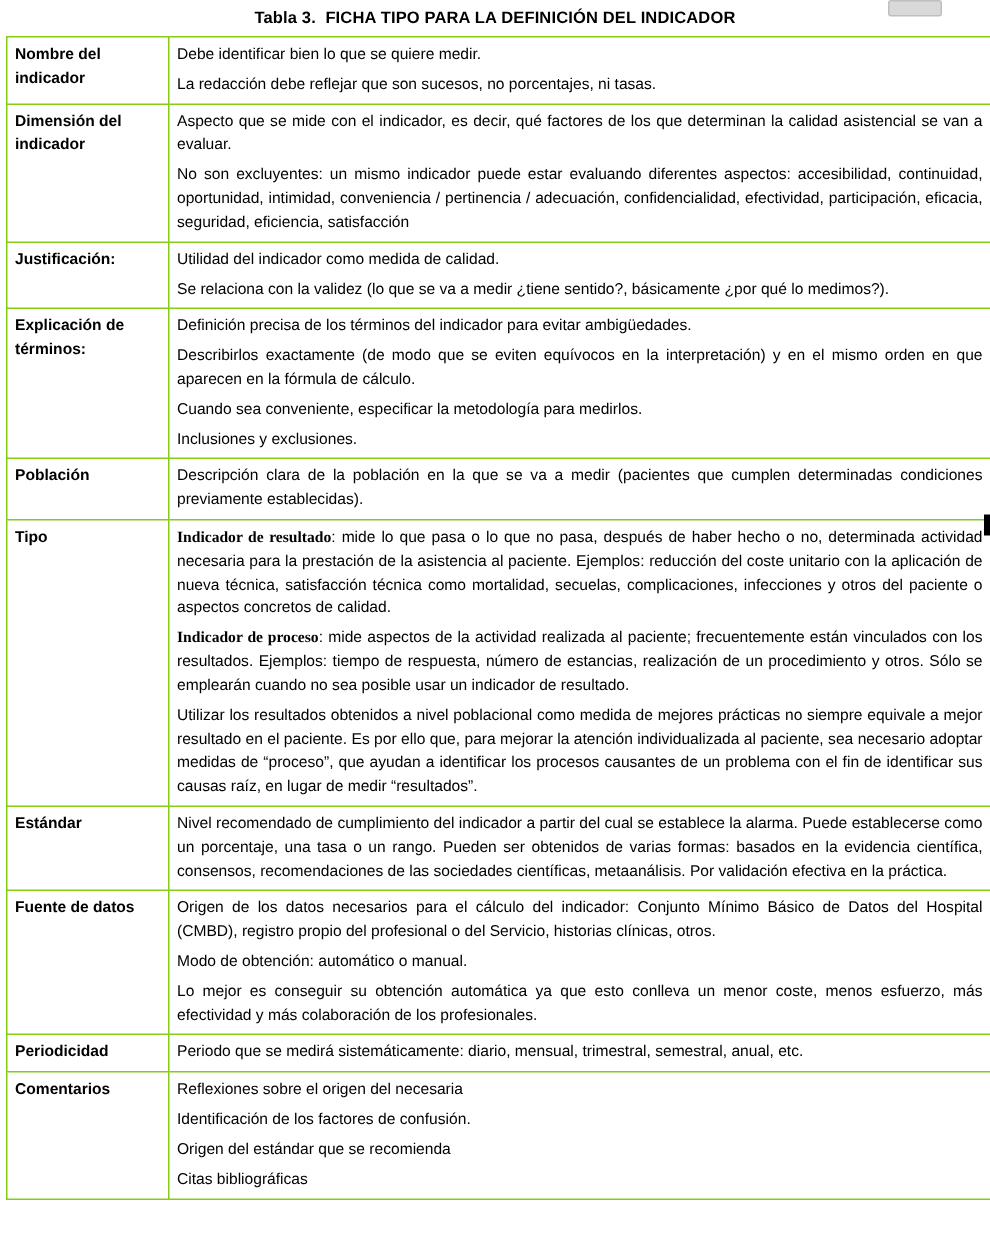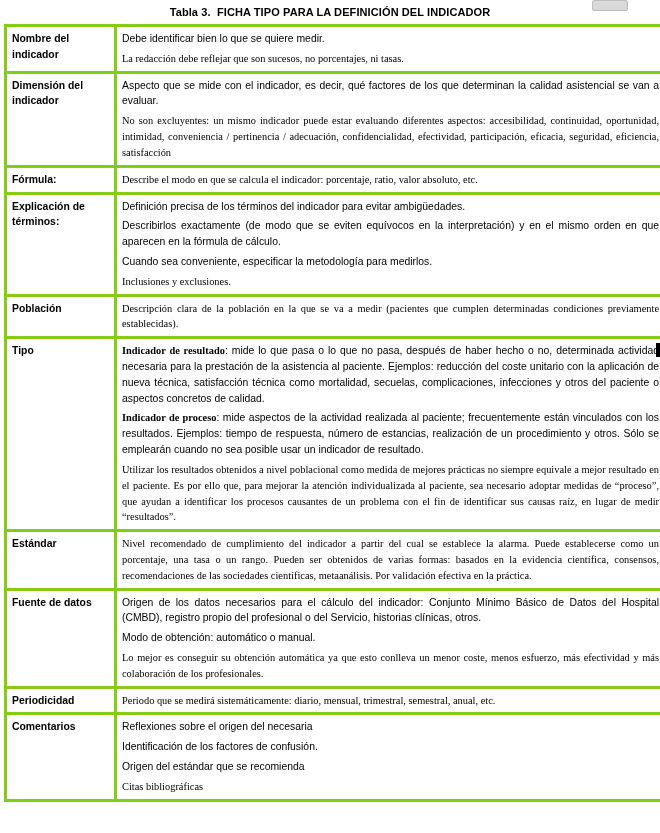--- a/index.html
+++ b/index.html
@@ -23,42 +23,41 @@
     letter-spacing: 0.1px;
     white-space: pre;
     text-align: center;
   }
   table.ficha {
     border-collapse: collapse;
     width: 651px;
     table-layout: fixed;
   }
   table.ficha td {
-    border: 3px solid #84cc16;
+    border: 1px solid #84cc16;
     vertical-align: top;
     font-size: 10.4px;
     color: #000000;
     padding: 4px 6px 3px 5px;
     line-height: 1.52;
   }
   td.label {
     width: 96px;
     font-weight: bold;
   }
   td.desc {
     width: 537px;
     margin-top: 32px;
   }
   td.desc p {
     margin: 0 0 4px 0;
     text-align: justify;
   }
   td.desc p:last-child {
     margin-bottom: 1px;
-    font-family: Liberation Serif, serif;
   }
   td.desc b {
     font-weight: bold;
     font-family: Liberation Serif, serif;
   }
   .ui-fragment-top-right {
     position: absolute;
     top: 0;
     right: 32px;
     width: 34px;
@@ -92,23 +91,24 @@
           </td>
         </tr>
         <tr>
           <td class="label">Dimensión del indicador</td>
           <td class="desc">
             <p>Aspecto que se mide con el indicador, es decir, qué factores de los que determinan la calidad asistencial se van a evaluar.</p>
             <p>No son excluyentes: un mismo indicador puede estar evaluando diferentes aspectos: accesibilidad, continuidad, oportunidad, intimidad, conveniencia / pertinencia / adecuación, confidencialidad, efectividad, participación, eficacia, seguridad, eficiencia, satisfacción</p>
           </td>
         </tr>
         <tr>
-          <td class="label">Fórmula:</td>
+          <td class="label">Justificación:</td>
           <td class="desc">
-            <p>Describe el modo en que se calcula el indicador: porcentaje, ratio, valor absoluto, etc.</p>
+            <p>Utilidad del indicador como medida de calidad.</p>
+            <p>Se relaciona con la validez (lo que se va a medir ¿tiene sentido?, básicamente ¿por qué lo medimos?).</p>
           </td>
         </tr>
         <tr>
           <td class="label">Explicación de términos:</td>
           <td class="desc">
             <p>Definición precisa de los términos del indicador para evitar ambigüedades.</p>
             <p>Describirlos exactamente (de modo que se eviten equívocos en la interpretación) y en el mismo orden en que aparecen en la fórmula de cálculo.</p>
             <p>Cuando sea conveniente, especificar la metodología para medirlos.</p>
             <p>Inclusiones y exclusiones.</p>
           </td>

